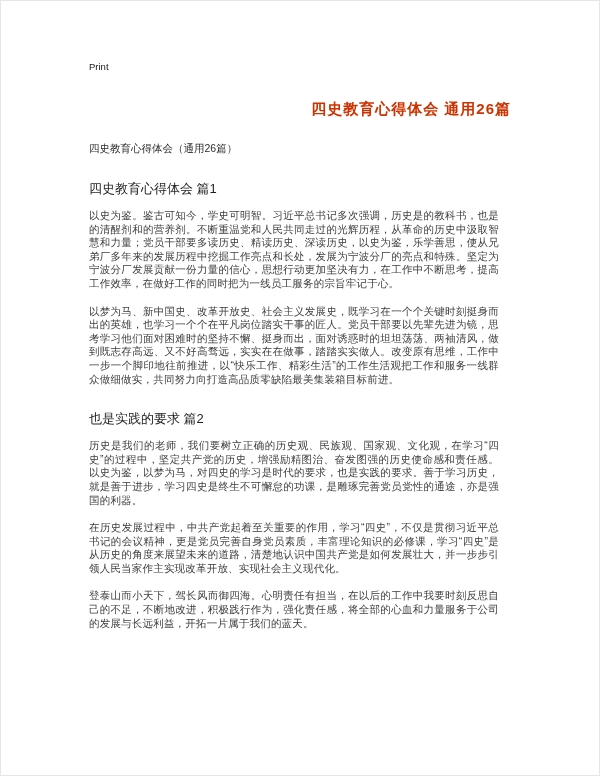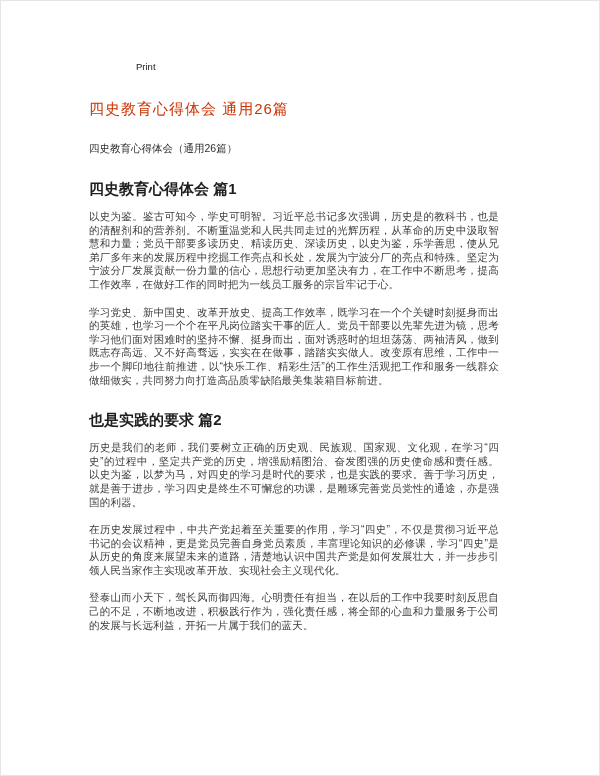--- a/index.html
+++ b/index.html
@@ -15,38 +15,37 @@
   .page {
     padding: 0 88px;
     box-sizing: border-box;
   }
   .print-link {
     padding-top: 60px;
     font-size: 9.5px;
     color: #1a1a1a;
     cursor: pointer;
     width: max-content;
-    margin-left: 47px;
   }
   .doc-title {
     margin: 28px 0 0 0;
-    text-align: left;
+    text-align: right;
     font-size: 15px;
-    font-weight: 400;
+    font-weight: 700;
     letter-spacing: 1px;
   }
   .doc-subtitle {
     margin: 23px 0 0 0;
     font-size: 10.5px;
     color: #2e2e2e;
   }
   .sec-heading {
     margin: 24px 0 0 0;
-    font-size: 15px;
-    font-weight: 700;
+    font-size: 13px;
+    font-weight: 400;
     color: #1f1f1f;
   }
   .para {
     margin: 11px 12px 0 0;
     font-size: 10.5px;
     line-height: 13.6px;
     text-align: justify;
     color: #3d3d3d;
     letter-spacing: 0.2px;
   }
@@ -60,21 +59,21 @@
   <div class="print-link">Print</div>
 
   <h1 class="doc-title" style="color: rgb(204, 51, 0);">四史教育心得体会 通用26篇</h1>
 
   <p class="doc-subtitle">四史教育心得体会（通用26篇）</p>
 
   <h2 class="sec-heading">四史教育心得体会 篇1</h2>
 
   <p class="para">以史为鉴。鉴古可知今，学史可明智。习近平总书记多次强调，历史是的教科书，也是的清醒剂和的营养剂。不断重温党和人民共同走过的光辉历程，从革命的历史中汲取智慧和力量；党员干部要多读历史、精读历史、深读历史，以史为鉴，乐学善思，使从兄弟厂多年来的发展历程中挖掘工作亮点和长处，发展为宁波分厂的亮点和特殊。坚定为宁波分厂发展贡献一份力量的信心，思想行动更加坚决有力，在工作中不断思考，提高工作效率，在做好工作的同时把为一线员工服务的宗旨牢记于心。</p>
 
-  <p class="para">学习党史、新中国史、改革开放史、提高工作效率，既学习在一个个关键时刻挺身而出的英雄，也学习一个个在平凡岗位踏实干事的匠人。党员干部要以先辈先进为镜，思考学习他们面对困难时的坚持不懈、挺身而出，面对诱惑时的坦坦荡荡、两袖清风，做到既志存高远、又不好高骛远，实实在在做事，踏踏实实做人。改变原有思维，工作中一步一个脚印地往前推进，以“快乐工作、精彩生活”的工作生活观把工作和服务一线群众做细做实，共同努力向打造高品质零缺陷最美集装箱目标前进。</p>
+  <p class="para">以梦为马、新中国史、改革开放史、社会主义发展史，既学习在一个个关键时刻挺身而出的英雄，也学习一个个在平凡岗位踏实干事的匠人。党员干部要以先辈先进为镜，思考学习他们面对困难时的坚持不懈、挺身而出，面对诱惑时的坦坦荡荡、两袖清风，做到既志存高远、又不好高骛远，实实在在做事，踏踏实实做人。改变原有思维，工作中一步一个脚印地往前推进，以“快乐工作、精彩生活”的工作生活观把工作和服务一线群众做细做实，共同努力向打造高品质零缺陷最美集装箱目标前进。</p>
 
   <h2 class="sec-heading">也是实践的要求 篇2</h2>
 
   <p class="para">历史是我们的老师，我们要树立正确的历史观、民族观、国家观、文化观，在学习“四史”的过程中，坚定共产党的历史，增强励精图治、奋发图强的历史使命感和责任感。以史为鉴，以梦为马，对四史的学习是时代的要求，也是实践的要求。善于学习历史，就是善于进步，学习四史是终生不可懈怠的功课，是雕琢完善党员党性的通途，亦是强国的利器。</p>
 
   <p class="para">在历史发展过程中，中共产党起着至关重要的作用，学习“四史”，不仅是贯彻习近平总书记的会议精神，更是党员完善自身党员素质，丰富理论知识的必修课，学习“四史”是从历史的角度来展望未来的道路，清楚地认识中国共产党是如何发展壮大，并一步步引领人民当家作主实现改革开放、实现社会主义现代化。</p>
 
   <p class="para">登泰山而小天下，驾长风而御四海。心明责任有担当，在以后的工作中我要时刻反思自己的不足，不断地改进，积极践行作为，强化责任感，将全部的心血和力量服务于公司的发展与长远利益，开拓一片属于我们的蓝天。</p>
 
 

